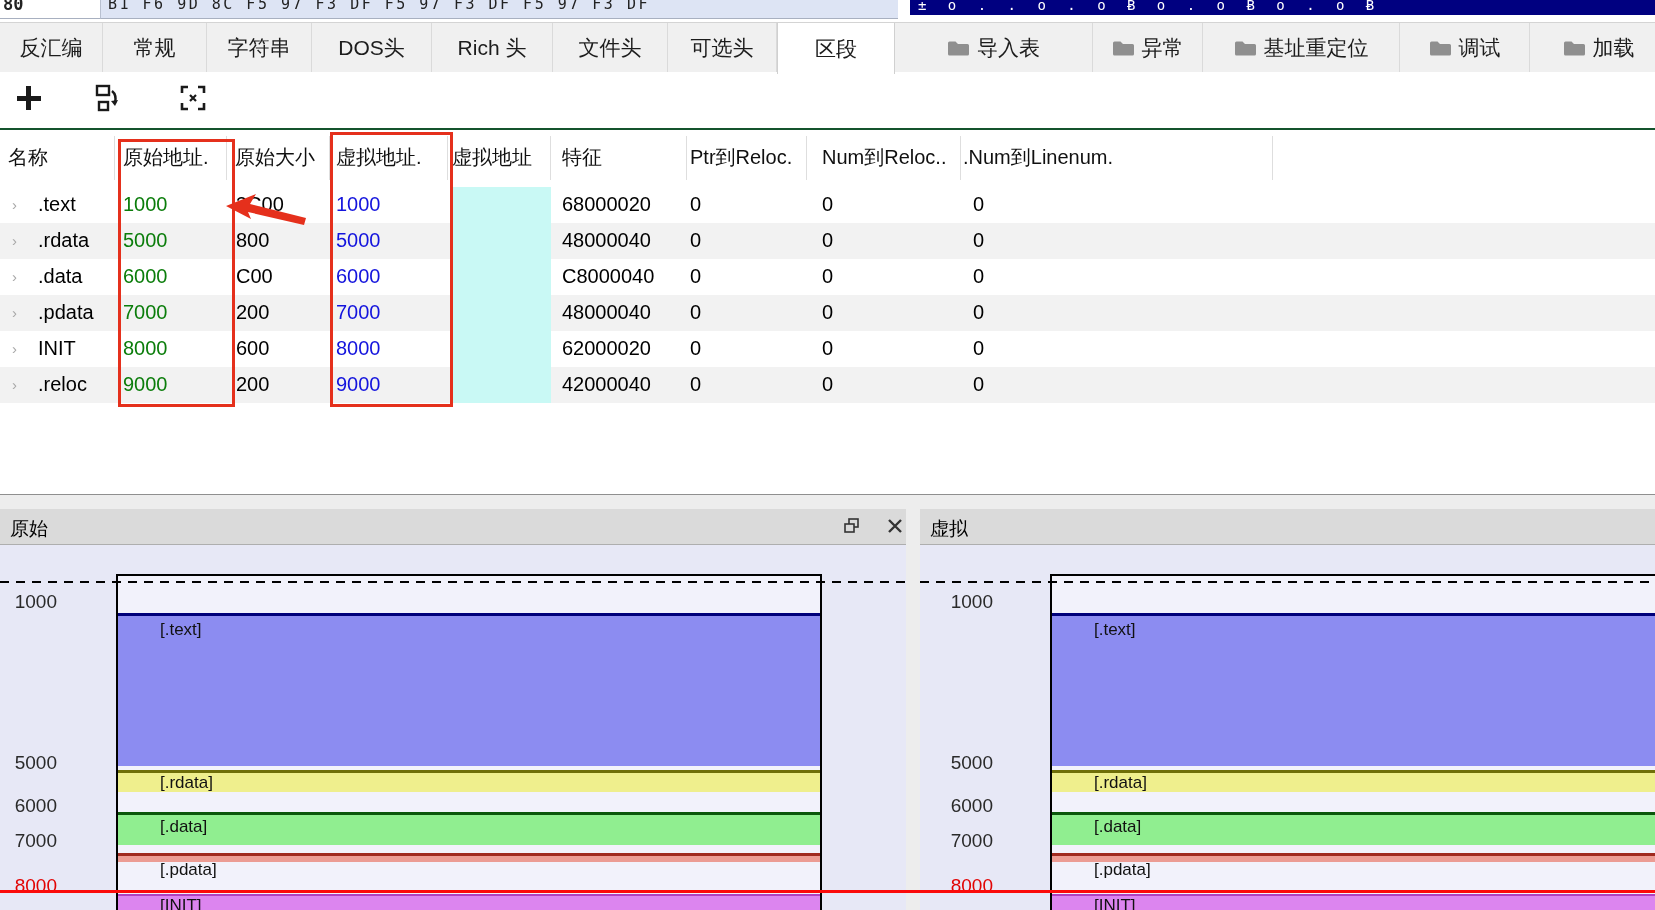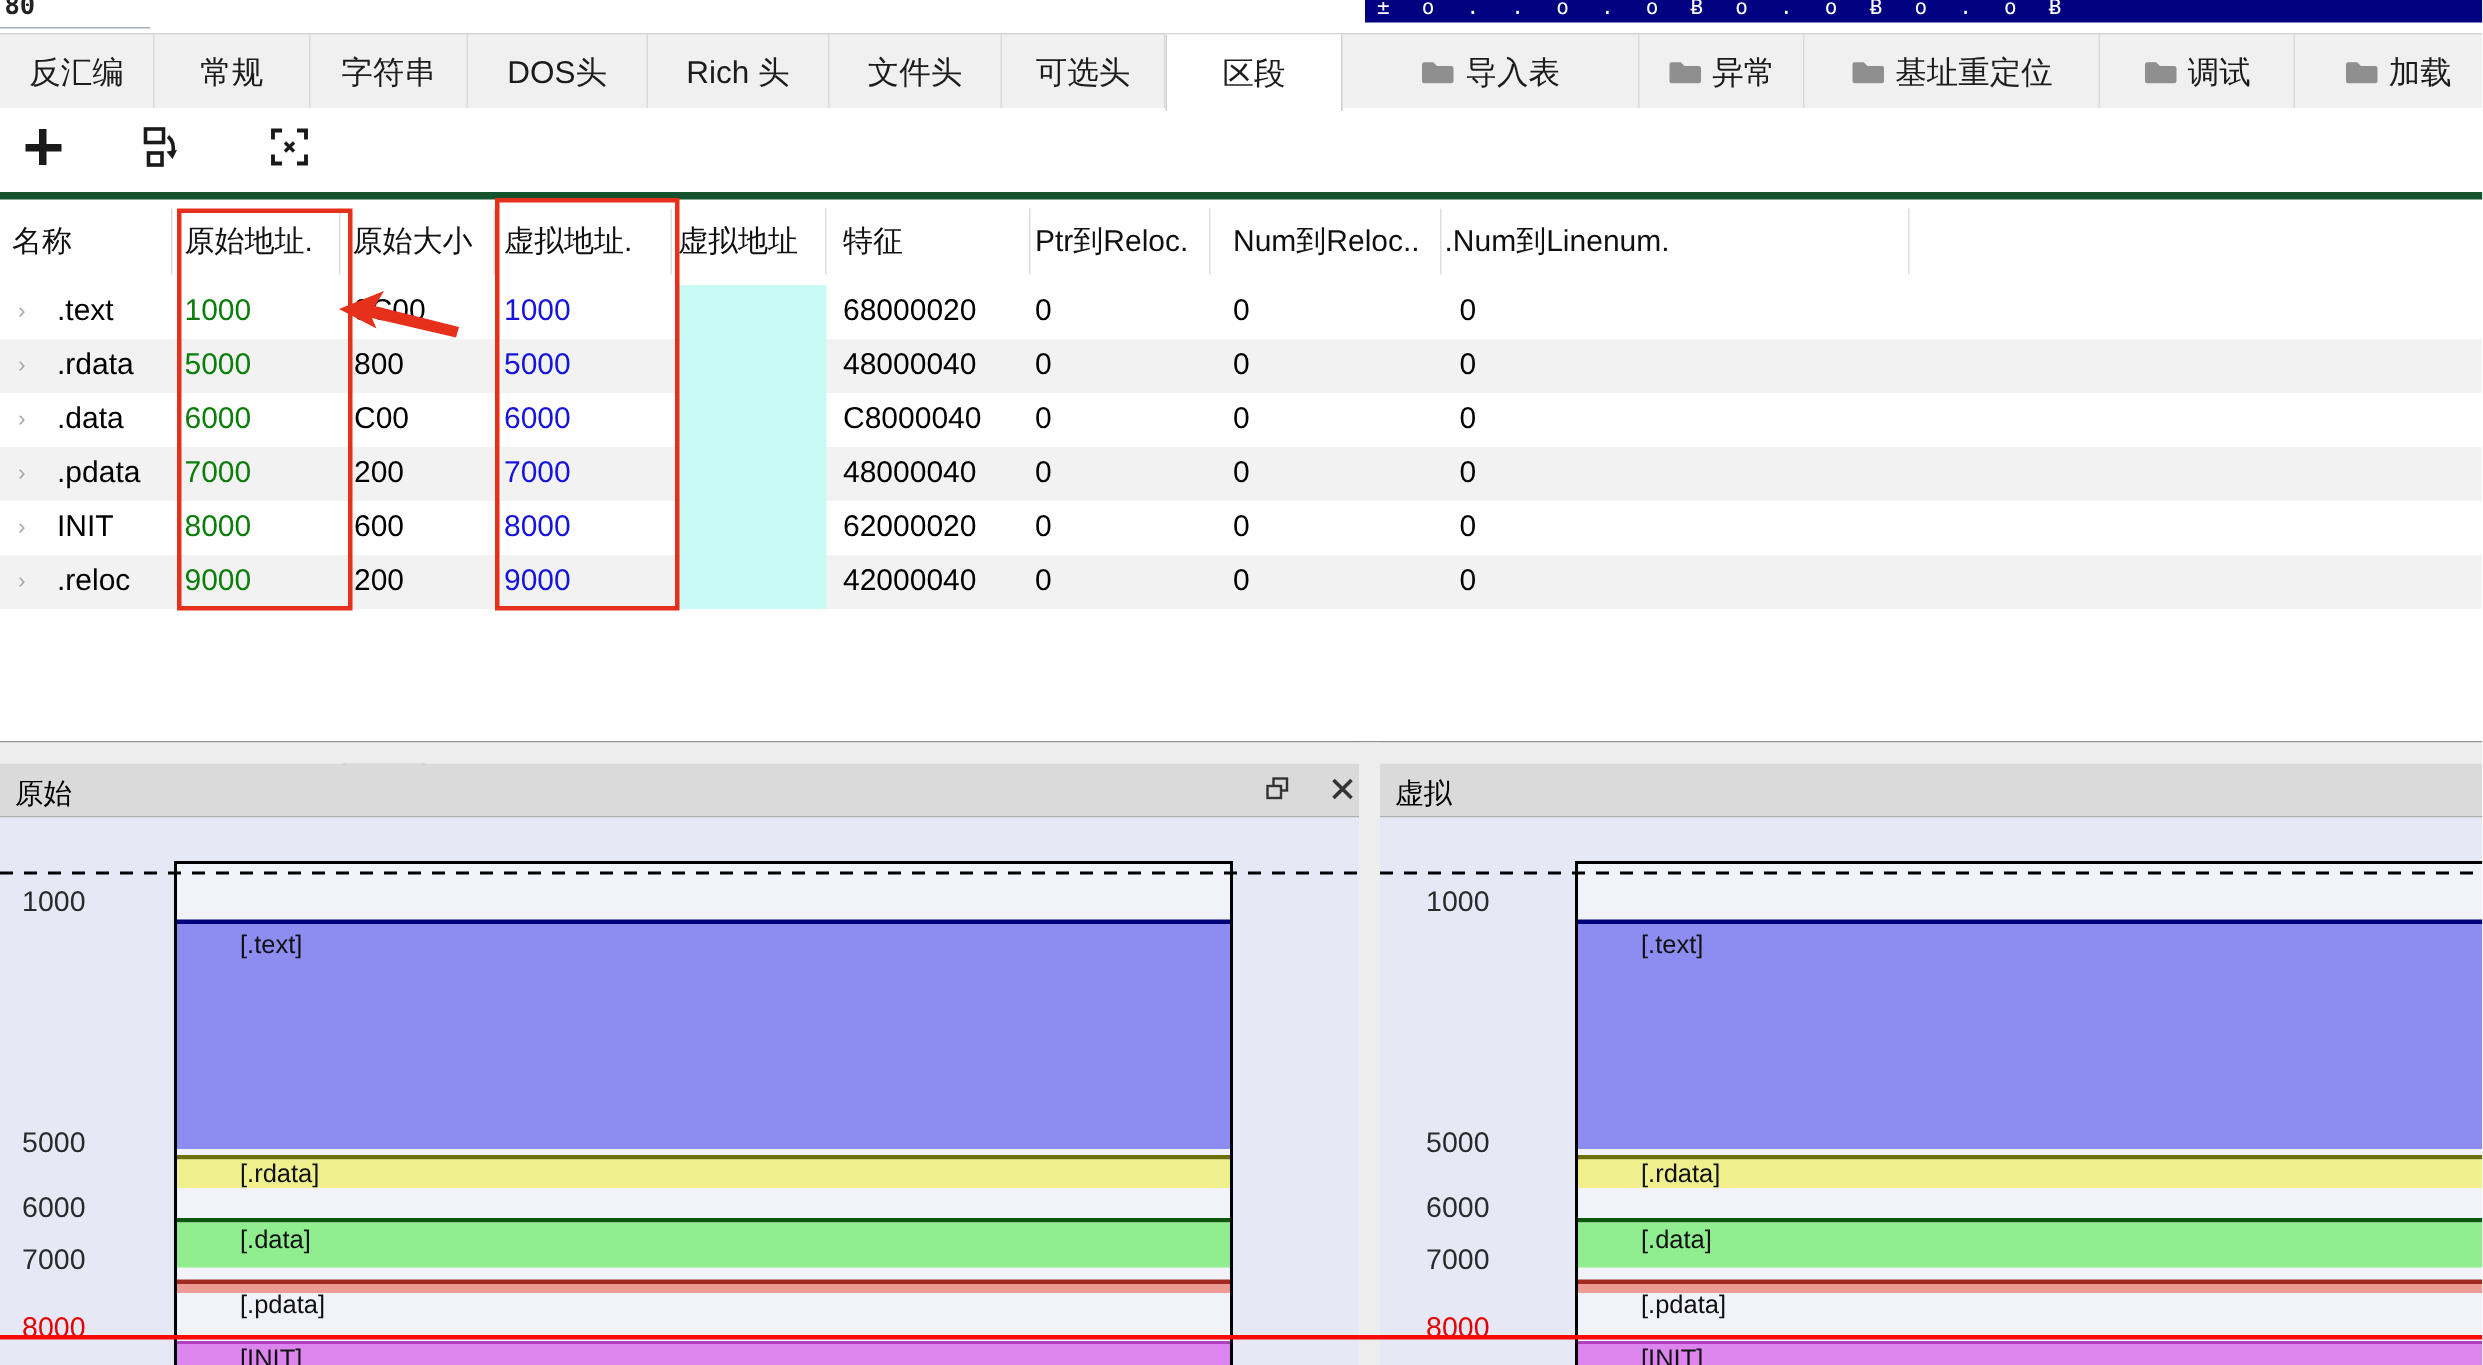--- a/index.html
+++ b/index.html
@@ -16,21 +16,21 @@
   
   #tabbar{left:0;top:22px;width:1655px;height:50px;background:#f0f0f0;border-top:1px solid #d4d4d4;border-bottom:1px solid #c2c2c2;}
   .tab{position:absolute;top:0;height:49px;display:flex;align-items:center;justify-content:center;gap:7px;
        font-size:21px;color:#1c1c1c;border-right:1px solid #dadada;box-sizing:border-box;background:transparent;cursor:default;}
   .tab.selected{background:#ffffff;height:51px;border-right:1px solid #d0d0d0;border-left:1px solid #d0d0d0;z-index:3;}
   .tab .folder{display:inline-block;line-height:0;}
   
   #toolbar{left:0;top:72px;width:1655px;height:56px;background:#fff;}
   .toolbtn{position:absolute;top:12px;width:28px;height:28px;line-height:0;cursor:default;}
   
-  #tablewrap{left:0;top:128px;width:1655px;height:277px;background:#fff;border-top:5px solid #14532d;}
+  #tablewrap{left:0;top:128px;width:1655px;height:277px;background:#fff;border-top:2px solid #14532d;}
   .hcell{position:absolute;top:14px;font-size:20px;color:#101010;white-space:nowrap;}
   .hsep{position:absolute;top:6px;width:1px;height:44px;background:#dedede;}
   .trow{position:absolute;left:0;width:1655px;height:36px;}
   .trow.alt{background:#f2f2f2;}
   .cyan{position:absolute;left:450px;top:57px;width:101px;height:216px;background:#c9f9f5;}
   .cell{position:absolute;top:6px;font-size:20px;white-space:nowrap;color:#000000;}
   .chev{position:absolute;left:12px;top:9px;font-size:15px;color:#a8a8a8;}
   .c-green{color:#0b7d0b;}
   .c-blue{color:#1414dd;}
   #selcell{left:229px;top:366px;width:54px;height:32px;background:#d3d3d3;border:1px solid #7d7d7d;box-sizing:border-box;}
@@ -54,20 +54,23 @@
   #redline{left:0;top:890px;width:1655px;height:3px;background:#fb0a0a;z-index:6;}
   .titleicon{position:absolute;top:8px;width:18px;height:18px;line-height:0;cursor:default;}
 </style>
 </head>
 <body>
 
 <div id="screen">
 
   <div class="abs" id="hexcell80">
     <span>80</span>
+  </div>
+  <div class="abs" id="hexbytes">
+    <span>B1 F6 9D 8C F5 97 F3 DF F5 97 F3 DF F5 97 F3 DF</span>
   </div>
   <div class="abs" id="ansisel">
     <span>± o . . o . o Ƀ o . o Ƀ o . o Ƀ</span>
   </div>
 
   <div class="abs" id="tabbar">
       <div class="tab" style="left: 0px; width: 103px;">
         <span>反汇编</span>
       </div>
       <div class="tab" style="left: 103px; width: 104px;">

